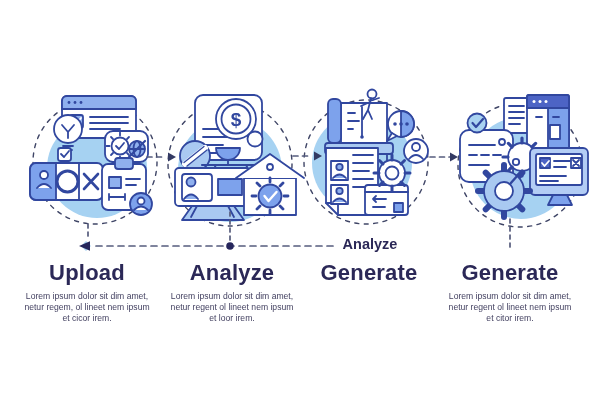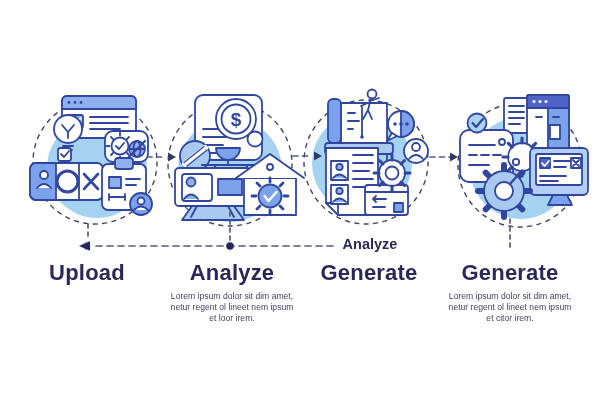--- a/index.html
+++ b/index.html
@@ -267,16 +267,17 @@
     <circle cx="230" cy="246" r="3.8" fill="#26265c"></circle>
   </svg>
 
   <div class="review-label" style="left:310px">Analyze</div>
 
   <div class="step-label" style="left:17px">Upload</div>
   <div class="step-label" style="left:162px">Analyze</div>
   <div class="step-label" style="left:299px">Generate</div>
   <div class="step-label" style="left:440px">Generate</div>
 
+  <div class="step-desc" style="left:22px">Lorem ipsum dolor sit dim amet, netur regem, ol lineet nem ipsum et cicor irem.</div>
   <div class="step-desc" style="left:167px">Lorem ipsum dolor sit dim amet, netur regent ol lineet nem ipsum et loor irem.</div>
   <div class="step-desc" style="left:445px">Lorem ipsum dolor sit dim amet, netur regent ol lineet nem ipsum et citor irem.</div>
 
 </div>
 
 </body></html>

